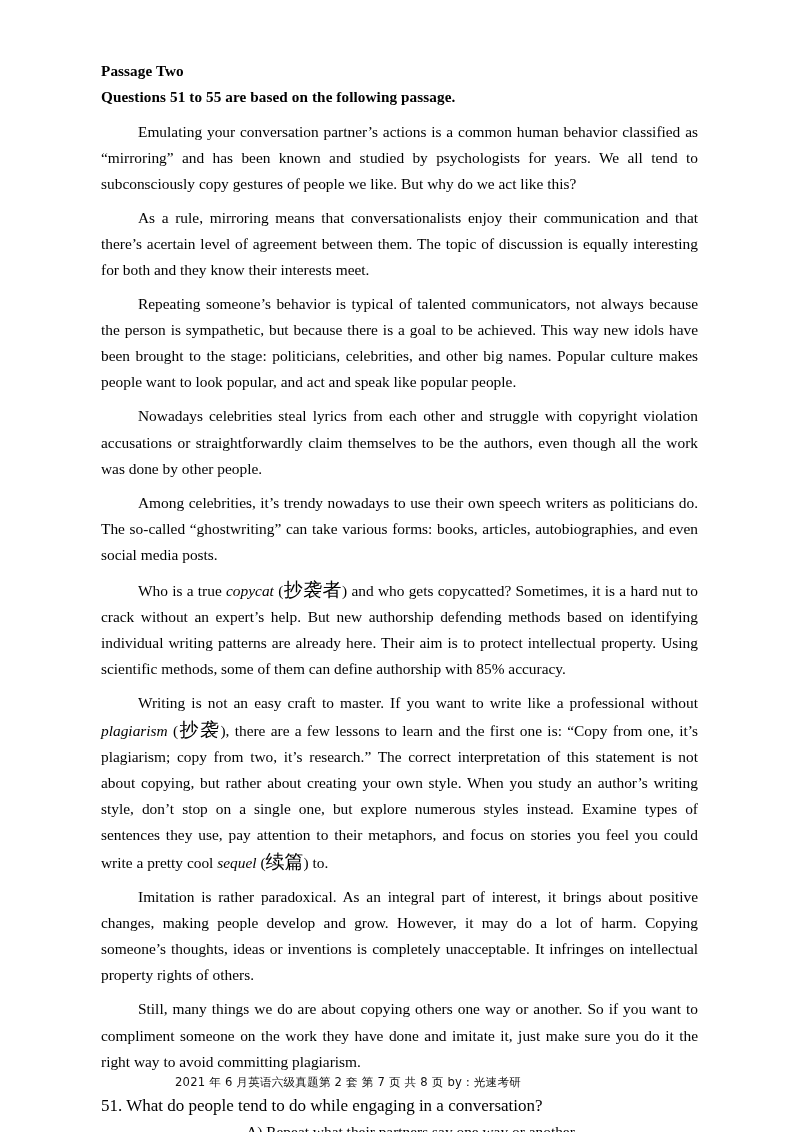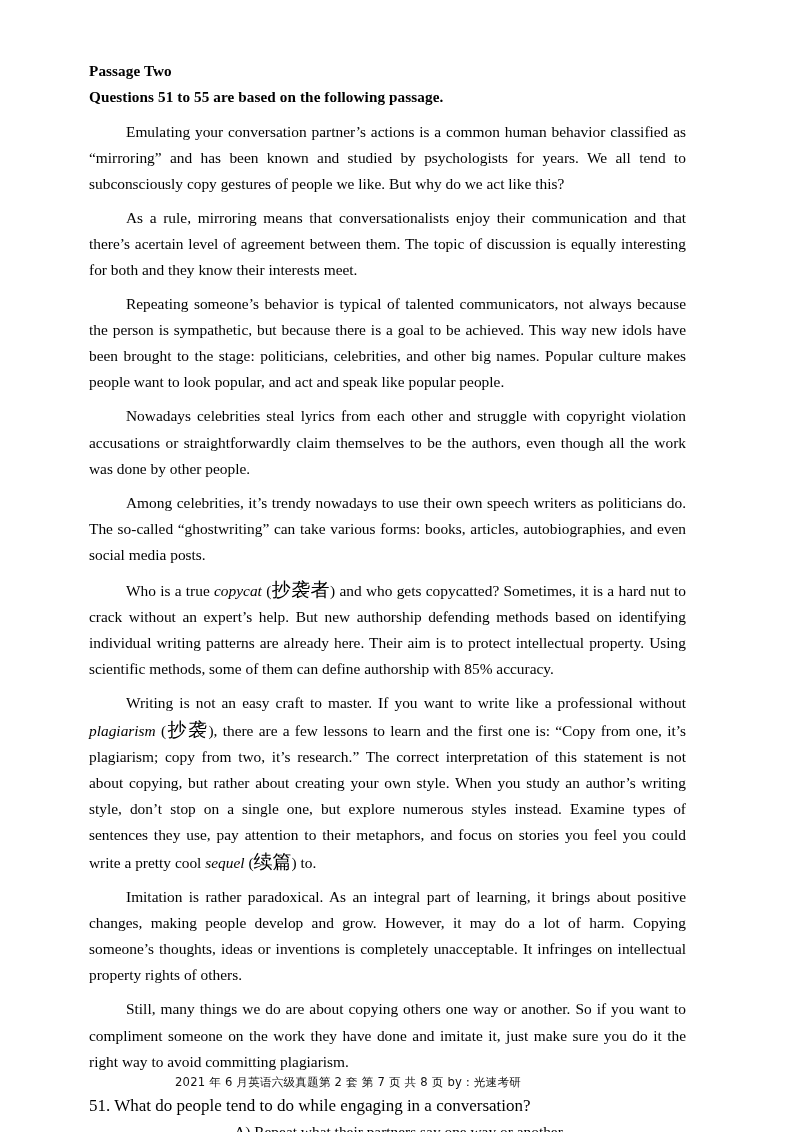--- a/index.html
+++ b/index.html
@@ -10,21 +10,21 @@
   body {
     width: 800px;
     height: 1132px;
     position: relative;
     font-family: "Liberation Serif", "DejaVu Serif", serif;
     color: #000000;
     overflow: hidden;
   }
   .page {
     position: absolute;
-    left: 89px;
+    left: 101px;
     top: 0;
     width: 597px;
     height: 928px;
   }
   .heading {
     font-weight: bold;
     font-size: 15.2px;
     line-height: 26px;
     margin: 0;
     text-align: left;
@@ -92,21 +92,21 @@
   <p class="heading" id="questions-range">Questions 51 to 55 are based on the following passage.</p>
 
   <div id="body-paragraphs">
       <p class="para"><span>Emulating your conversation partner’s actions is a common human behavior classified as “mirroring” and has been known and studied by psychologists for years. We all tend to subconsciously copy gestures of people we like. But why do we act like this?</span></p>
       <p class="para"><span>As a rule, mirroring means that conversationalists enjoy their communication and that there’s acertain level of agreement between them. The topic of discussion is equally interesting for both and they know their interests meet.</span></p>
       <p class="para"><span>Repeating someone’s behavior is typical of talented communicators, not always because the person is sympathetic, but because there is a goal to be achieved. This way new idols have been brought to the stage: politicians, celebrities, and other big names. Popular culture makes people want to look popular, and act and speak like popular people.</span></p>
       <p class="para"><span>Nowadays celebrities steal lyrics from each other and struggle with copyright violation accusations or straightforwardly claim themselves to be the authors, even though all the work was done by other people.</span></p>
       <p class="para"><span>Among celebrities, it’s trendy nowadays to use their own speech writers as politicians do. The so-called “ghostwriting” can take various forms: books, articles, autobiographies, and even social media posts.</span></p>
       <p class="para"><span>Who is a true </span><i>copycat</i><span> (</span><span class="cjk">抄袭者</span><span>) and who gets copycatted? Sometimes, it is a hard nut to crack without an expert’s help. But new authorship defending methods based on identifying individual writing patterns are already here. Their aim is to protect intellectual property. Using scientific methods, some of them can define authorship with 85% accuracy.</span></p>
       <p class="para"><span>Writing is not an easy craft to master. If you want to write like a professional without </span><i>plagiarism</i><span> (</span><span class="cjk">抄袭</span><span>), there are a few lessons to learn and the first one is: “Copy from one, it’s plagiarism; copy from two, it’s research.” The correct interpretation of this statement is not about copying, but rather about creating your own style. When you study an author’s writing style, don’t stop on a single one, but explore numerous styles instead. Examine types of sentences they use, pay attention to their metaphors, and focus on stories you feel you could write a pretty cool </span><i>sequel</i><span> (</span><span class="cjk">续篇</span><span>) to.</span></p>
-      <p class="para"><span>Imitation is rather paradoxical. As an integral part of learning, it brings about positive changes, making people develop and grow. However, it may do a lot of harm. Copying someone’s thoughts, ideas or inventions is completely unacceptable. It infringes on intellectual property rights of others.</span></p>
+      <p class="para"><span>Imitation is rather paradoxical. As an integral part of interest, it brings about positive changes, making people develop and grow. However, it may do a lot of harm. Copying someone’s thoughts, ideas or inventions is completely unacceptable. It infringes on intellectual property rights of others.</span></p>
       <p class="para"><span>Still, many things we do are about copying others one way or another. So if you want to compliment someone on the work they have done and imitate it, just make sure you do it the right way to avoid committing plagiarism.</span></p>
     </div>
 
   <div class="questions" id="questions-block">
       <p class="qtext">51. What do people tend to do while engaging in a conversation?</p>
       <p class="option">A) Repeat what their partners say one way or another.</p>
       <p class="option">B) Focus as much as possible on topics of knowing interest.</p>
       <p class="option">C) Imitate their partners’ gestures without their knowing it.</p>
     </div>
 

